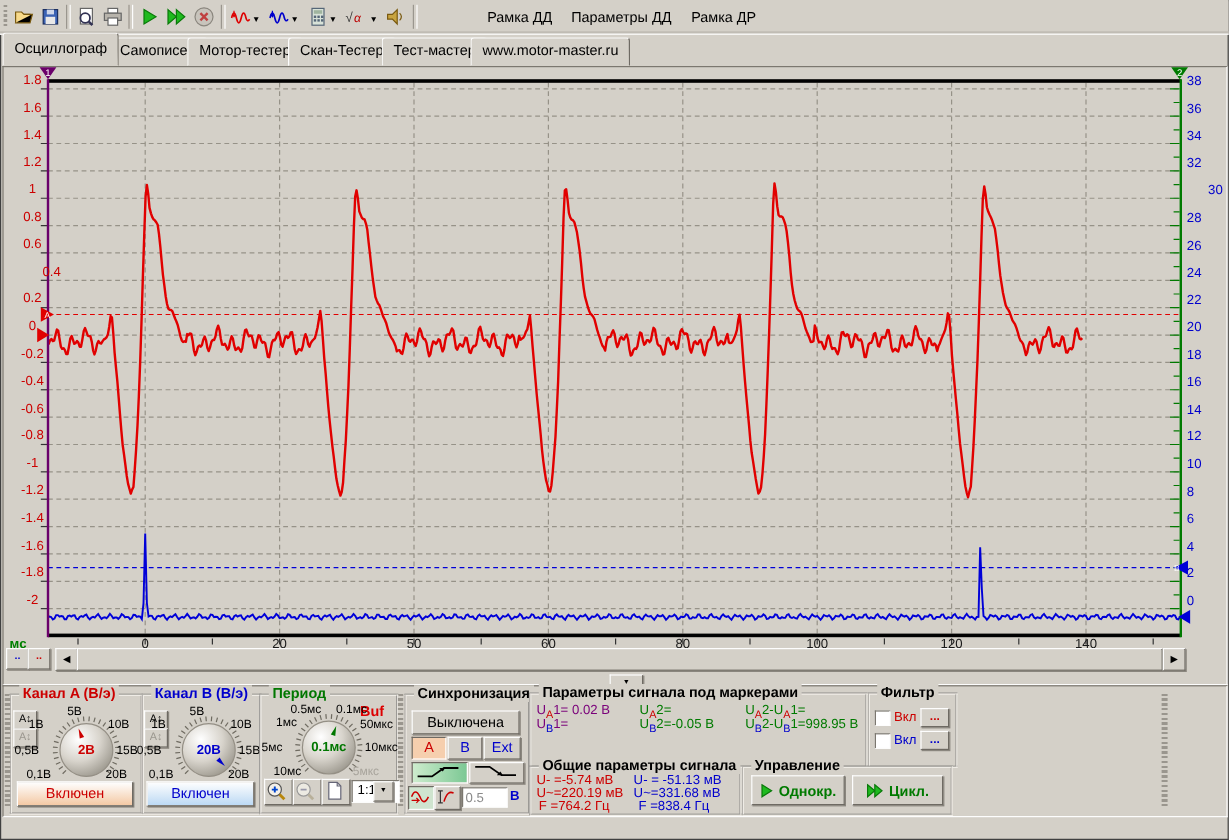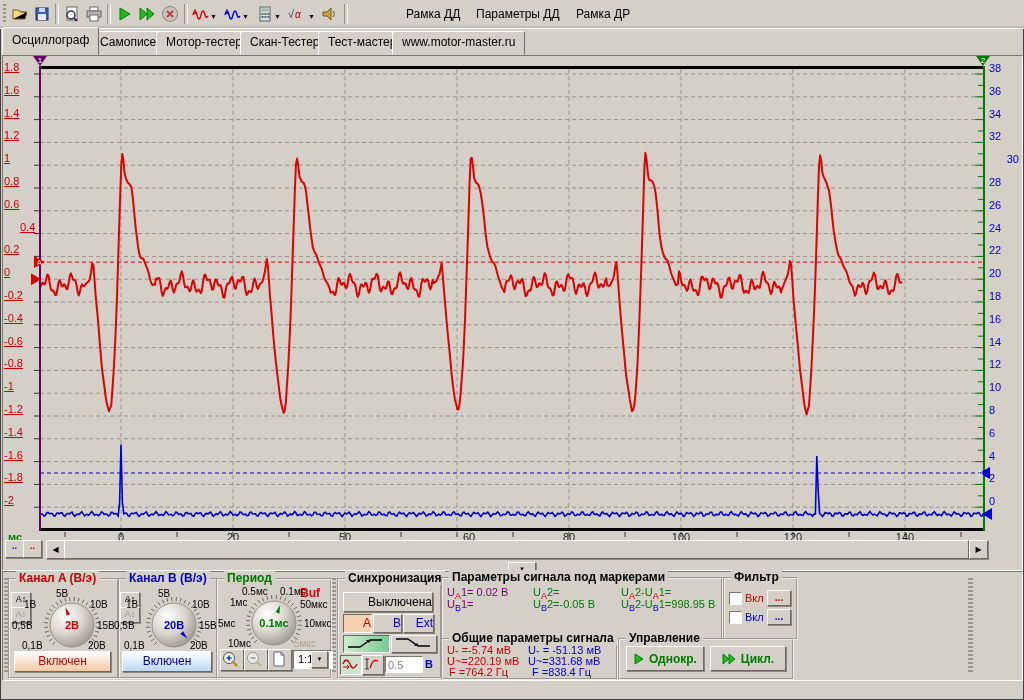--- a/index.html
+++ b/index.html
@@ -25,21 +25,21 @@
   
   #tabbar{position:absolute;left:0;top:28px;width:1024px;height:27px;}
   .tab{position:absolute;bottom:0;height:22px;line-height:21px;padding:0 9px;font-size:12px;
        background:#d4d0c8;border:1px solid;border-color:#fdfdfd #6e6a63 transparent #fdfdfd;
        border-radius:3px 3px 0 0;}
   .tab.active{height:26px;line-height:25px;z-index:2;}
   
   #plotpanel{position:absolute;left:2px;top:55px;width:1019px;height:514px;
              border:1px solid;border-color:#7b776f #fdfdfd #fdfdfd #7b776f;}
   .axlbl{position:absolute;font-size:11px;}
-  .lt{color:#cc0000;width:46px;text-align:left;text-decoration:underline;}
+  .lt{color:#cc0000;width:46px;text-align:center;}
   .rt{color:#0000cc;width:30px;text-align:left;}
   .xt{color:#1a1a1a;width:32px;text-align:center;}
   #ms-label{position:absolute;left:8px;top:531px;color:#008000;font-weight:bold;}
   .dotbtn{position:absolute;top:540px;width:17px;height:16px;font-weight:bold;font-size:9px;
           text-align:center;line-height:10px;}
   #sb-track{position:absolute;left:46px;top:540px;width:940px;height:17px;background:#efefef;
             border:1px solid #9a968e;}
   .sb-btn{position:absolute;top:540px;width:17px;height:17px;display:flex;align-items:center;justify-content:center;font-size:8px;}
   #sb-thumb{position:absolute;left:64px;top:540px;width:903px;height:17px;}
   #collapse-btn{position:absolute;left:508px;top:562px;width:26px;height:11px;font-size:6px;
@@ -55,21 +55,21 @@
   .kn .klb{position:absolute;font-size:10px;white-space:nowrap;}
   .kn .l0{left:10px;top:52px}.kn .l1{left:0px;top:32px}.kn .l2{left:12px;top:11px}
   .kn .l3{left:44px;top:0px}.kn .l4{left:78px;top:11px}.kn .l5{left:85px;top:32px}.kn .l6{left:76px;top:52px}
   .kn.p8 .l3{left:24px;top:0px}.kn.p8 .l4{left:62px;top:0px}.kn.p8 .l5{left:82px;top:13px}
   .kn.p8 .l6{left:86px;top:32px}.kn.p8 .l7{left:76px;top:52px;color:#a8a49c;}
   .aibtn{position:absolute;width:18px;height:14px;font-size:9px;text-align:center;line-height:13px;}
   .pwr{position:absolute;height:19px;text-align:center;line-height:18px;font-size:12px;}
   .pwr.a{background:linear-gradient(#fefefe,#f4c9a4);color:#cc0000;}
   .pwr.b{background:linear-gradient(#fefefe,#bcd9f4);color:#0000cc;}
   
-  .sybtn{position:absolute;text-align:right;font-size:12px;}
+  .sybtn{position:absolute;text-align:center;font-size:12px;}
   
   .mrow{height:12px;line-height:12px;white-space:nowrap;display:flex;}
   .mcell{display:inline-block;font-size:11px;}
   .mc0{width:86px;color:#7a007a;}.mc1{width:88px;color:#007a00;}.mc2{width:100px;color:#007a00;}
   sub.sa{color:#cc0000;font-size:9px;}sub.sb{color:#0000cc;font-size:9px;}
   .gl{position:absolute;font-size:11px;white-space:nowrap;}
   .ga{color:#cc0000;}.gb{color:#0000cc;}
   .chk{position:absolute;width:11px;height:11px;}
   .dots3{font-weight:bold;font-size:10px;line-height:8px;}
   .ctrlbtn{position:absolute;height:23px;display:flex;align-items:center;justify-content:center;
@@ -360,21 +360,21 @@
     <span class="axlbl rt" style="left: 989px; top: 404px;">8</span>
     <span class="axlbl rt" style="left: 989px; top: 426.8px;">6</span>
     <span class="axlbl rt" style="left: 989px; top: 449.6px;">4</span>
     <span class="axlbl rt" style="left: 989px; top: 472.4px;">2</span>
     <span class="axlbl rt" style="left: 989px; top: 495.2px;">0</span>
   </div>
 <div id="x-labels">
     <span class="axlbl xt" style="left: 105px; top: 531px;">0</span>
     <span class="axlbl xt" style="left: 217px; top: 531px;">20</span>
     <span class="axlbl xt" style="left: 329px; top: 531px;">50</span>
-    <span class="axlbl xt" style="left: 453px; top: 531px;">60</span>
+    <span class="axlbl xt" style="left: 441px; top: 531px;">60</span>
     <span class="axlbl xt" style="left: 553px; top: 531px;">80</span>
     <span class="axlbl xt" style="left: 665px; top: 531px;">100</span>
     <span class="axlbl xt" style="left: 777px; top: 531px;">120</span>
     <span class="axlbl xt" style="left: 889px; top: 531px;">140</span>
   </div>
 <div id="ms-label">мс</div>
 
 <div class="dotbtn raised" style="left:5px;color:#0000cc">..</div>
 <div class="dotbtn raised" style="left:23px;color:#cc0000">..</div>
 <div id="sb-track"></div>

